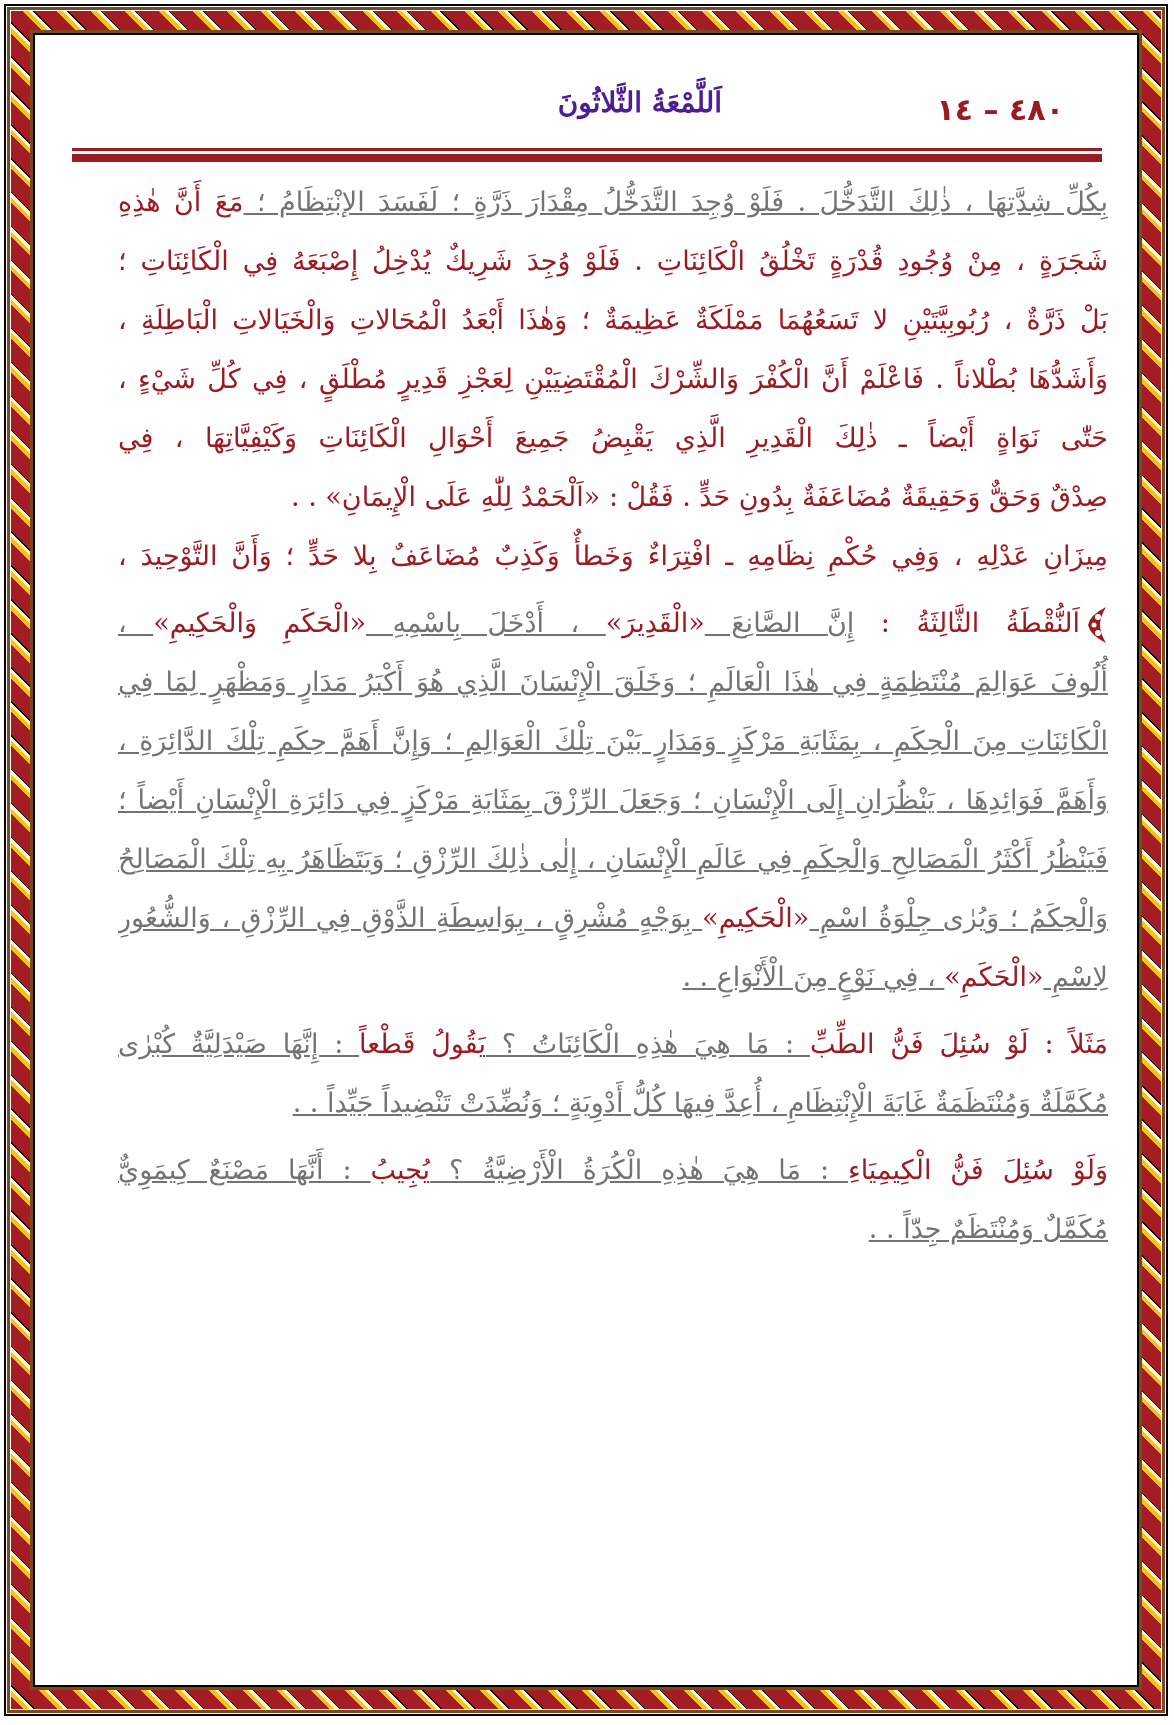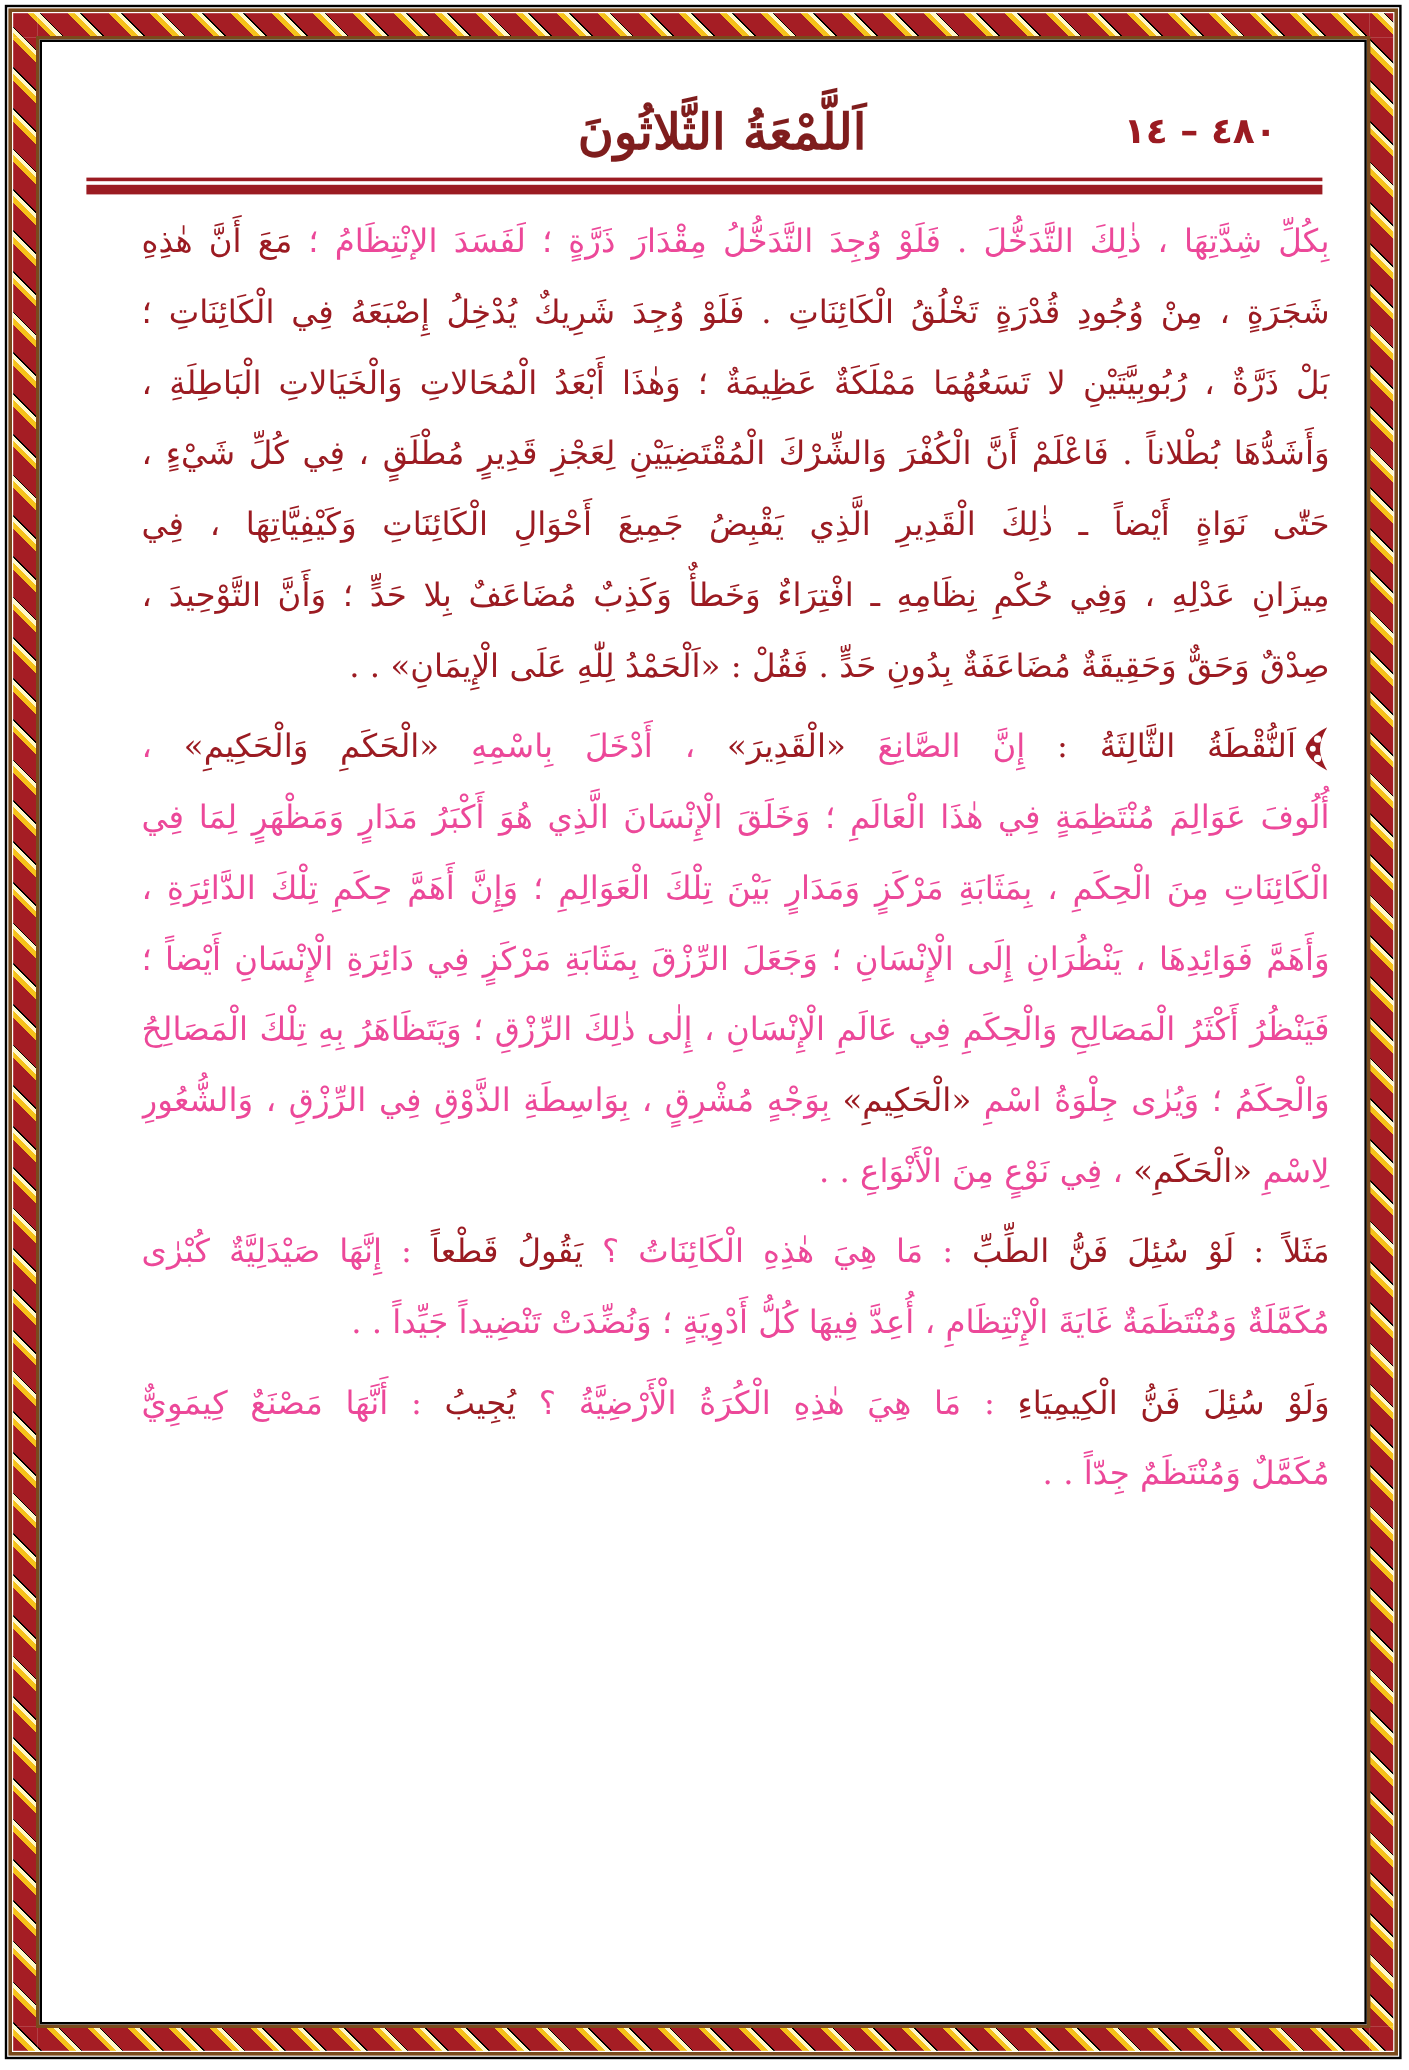--- a/index.html
+++ b/index.html
@@ -6,29 +6,29 @@
   body { width:1174px; height:1725px; position:relative; overflow:hidden; font-family:"DejaVu Serif", serif; }
   .frame-outer { position:absolute; left:4px; top:4px; width:1164px; height:1712px; border:2px solid #000; box-sizing:border-box; }
   .frame-brown1 { position:absolute; left:7px; top:7px; width:1158px; height:1706px; border:3px solid #7a4a1c; box-sizing:border-box; }
   .braid { position:absolute; left:11px; top:11px; width:1150px; height:1698px; box-sizing:border-box; border:20px solid transparent;
     border-image: repeating-linear-gradient(45deg,#a51d24 0 9px,#f6c21a 9px 13px,#fff7c8 13px 16px,#000 16px 17px,#a51d24 17px 24px) 20; }
   .frame-brown2 { position:absolute; left:30px; top:30px; width:1112px; height:1660px; border:3px solid #7a4a1c; box-sizing:border-box; }
   .frame-inner { position:absolute; left:33px; top:33px; width:1106px; height:1654px; border:2px solid #000; box-sizing:border-box; background:#fff; }
 
   .header { position:absolute; left:72px; top:86px; width:1030px; height:50px; direction:rtl; }
   .page-num { position:absolute; right:38px; top:6px; color:#9b1b22; font-size:30px; font-weight:bold; font-family:"DejaVu Sans", sans-serif; }
-  .chapter-title { position:absolute; right:380px; top:0; color:#7f1d1d; font-size:41px; font-weight:bold; }
+  .chapter-title { position:absolute; right:380px; top:0; color:#4c1d95; font-size:28px; font-weight:bold; }
   .rule-thin { position:absolute; left:72px; top:148px; width:1030px; height:3px; background:#9b1b22; }
   .rule-thick { position:absolute; left:72px; top:154px; width:1030px; height:8px; background:#9b1b22; }
 
   .body { position:absolute; left:118px; top:172px; width:990px; direction:rtl; }
   .line { height:59px; line-height:59px; font-size:27px; white-space:nowrap; text-align:justify; text-align-last:justify; color:#000; overflow:hidden; }
   .line.last { text-align-last:right; }
   .red { color:#9b1b22; font-weight:normal; }
-  .blk { color:#ec4899; }
+  .blk { color:#737373;text-decoration:underline; }
   .gap { height:8px; }
   .ornament { display:inline-block; width:22px; height:40px; vertical-align:middle; margin-left:6px; }
 </style>
 </head>
 <body>
 
 <div class="frame-outer"></div>
 <div class="frame-brown1"></div>
 <div class="braid"></div>
 <div class="frame-brown2"></div>
@@ -40,22 +40,22 @@
 </div>
 <div class="rule-thin"></div>
 <div class="rule-thick"></div>
 
 <div class="body" id="body">
     <div class="line"><span class="blk">بِكُلِّ شِدَّتِهَا ، ذٰلِكَ التَّدَخُّلَ . فَلَوْ وُجِدَ التَّدَخُّلُ مِقْدَارَ ذَرَّةٍ ؛ لَفَسَدَ الإنْتِظَامُ ؛ </span><span class="red">مَعَ أَنَّ هٰذِهِ</span></div>
     <div class="line"><span class="red">شَجَرَةٍ ، مِنْ وُجُودِ قُدْرَةٍ تَخْلُقُ الْكَائِنَاتِ . فَلَوْ وُجِدَ شَرِيكٌ يُدْخِلُ إِصْبَعَهُ فِي الْكَائِنَاتِ ؛</span></div>
     <div class="line"><span class="red">بَلْ ذَرَّةٌ ، رُبُوبِيَّتَيْنِ لا تَسَعُهُمَا مَمْلَكَةٌ عَظِيمَةٌ ؛ وَهٰذَا أَبْعَدُ الْمُحَالاتِ وَالْخَيَالاتِ الْبَاطِلَةِ ،</span></div>
     <div class="line"><span class="red">وَأَشَدُّهَا بُطْلاناً . فَاعْلَمْ أَنَّ الْكُفْرَ وَالشِّرْكَ الْمُقْتَضِيَيْنِ لِعَجْزِ قَدِيرٍ مُطْلَقٍ ، فِي كُلِّ شَيْءٍ ،</span></div>
     <div class="line"><span class="red">حَتّٰى نَوَاةٍ أَيْضاً ـ ذٰلِكَ الْقَدِيرِ الَّذِي يَقْبِضُ جَمِيعَ أَحْوَالِ الْكَائِنَاتِ وَكَيْفِيَّاتِهَا ، فِي</span></div>
+    <div class="line last"><span class="red">صِدْقٌ وَحَقٌّ وَحَقِيقَةٌ مُضَاعَفَةٌ بِدُونِ حَدٍّ . فَقُلْ : «اَلْحَمْدُ لِلّٰهِ عَلَى الْإِيمَانِ» . .</span></div>
     <div class="line"><span class="red">مِيزَانِ عَدْلِهِ ، وَفِي حُكْمِ نِظَامِهِ ـ افْتِرَاءٌ وَخَطأٌ وَكَذِبٌ مُضَاعَفٌ بِلا حَدٍّ ؛ وَأَنَّ التَّوْحِيدَ ،</span></div>
-    <div class="line last"><span class="red">صِدْقٌ وَحَقٌّ وَحَقِيقَةٌ مُضَاعَفَةٌ بِدُونِ حَدٍّ . فَقُلْ : «اَلْحَمْدُ لِلّٰهِ عَلَى الْإِيمَانِ» . .</span></div>
     <div class="gap"></div>
     <div class="line"><svg class="ornament" viewBox="0 0 22 40">
         <path d="M20 2 Q4 10 2 20 Q4 30 20 38 Q14 28 14 20 Q14 12 20 2Z" fill="#9b1b22"></path>
         <circle cx="12" cy="12" r="3" fill="#fff"></circle>
         <circle cx="12" cy="28" r="3" fill="#fff"></circle>
         <circle cx="8" cy="20" r="2.5" fill="#fff"></circle>
       </svg><span class="red">اَلنُّقْطَةُ الثَّالِثَةُ : </span><span class="blk">إِنَّ الصَّانِعَ </span><span class="red">«الْقَدِيرَ»</span><span class="blk"> ، أَدْخَلَ بِاسْمِهِ </span><span class="red">«الْحَكَمِ وَالْحَكِيمِ»</span><span class="blk"> ،</span></div>
     <div class="line"><span class="blk">أُلُوفَ عَوَالِمَ مُنْتَظِمَةٍ فِي هٰذَا الْعَالَمِ ؛ وَخَلَقَ الْإِنْسَانَ الَّذِي هُوَ أَكْبَرُ مَدَارٍ وَمَظْهَرٍ لِمَا فِي</span></div>
     <div class="line"><span class="blk">الْكَائِنَاتِ مِنَ الْحِكَمِ ، بِمَثَابَةِ مَرْكَزٍ وَمَدَارٍ بَيْنَ تِلْكَ الْعَوَالِمِ ؛ وَإِنَّ أَهَمَّ حِكَمِ تِلْكَ الدَّائِرَةِ ،</span></div>
     <div class="line"><span class="blk">وَأَهَمَّ فَوَائِدِهَا ، يَنْظُرَانِ إِلَى الْإِنْسَانِ ؛ وَجَعَلَ الرِّزْقَ بِمَثَابَةِ مَرْكَزٍ فِي دَائِرَةِ الْإِنْسَانِ أَيْضاً ؛</span></div>

